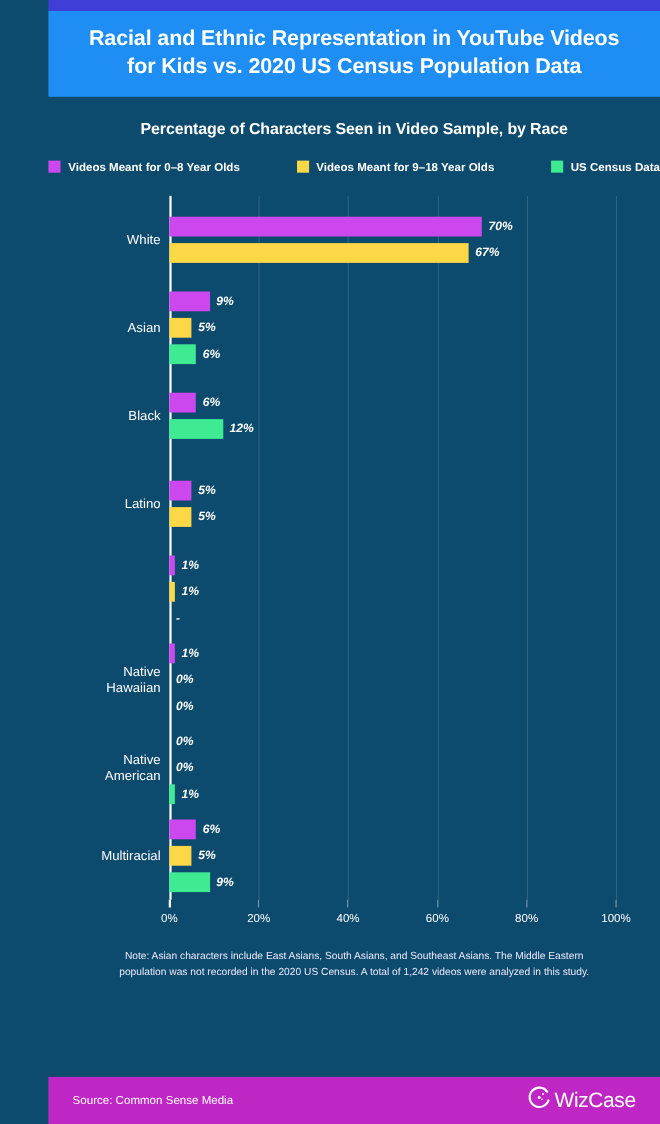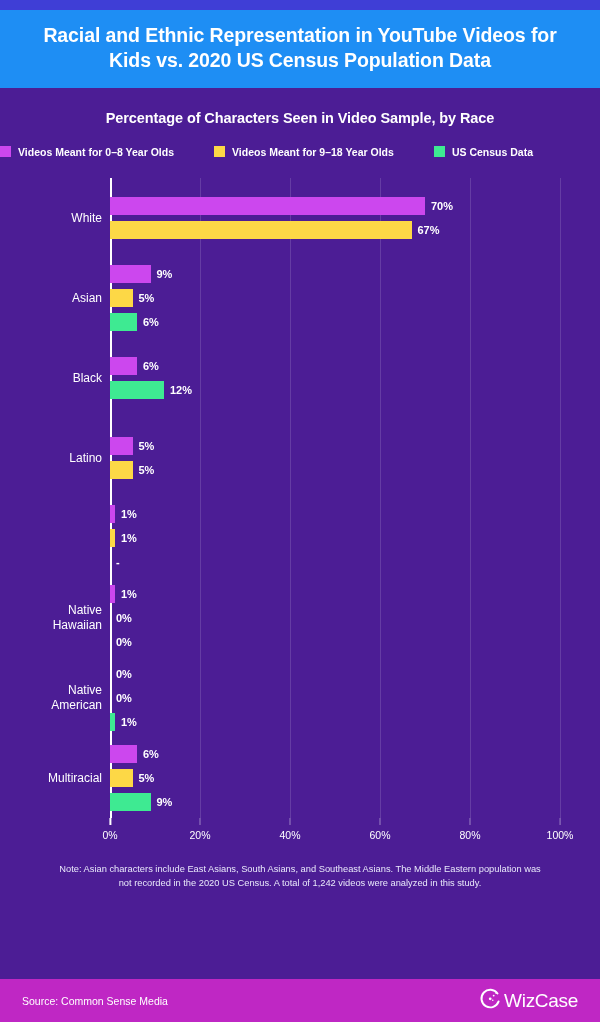--- a/index.html
+++ b/index.html
@@ -9,23 +9,24 @@
     height: 1022px;
     font-family: "Liberation Sans", sans-serif;
     background: #3f3ed6;
     overflow: hidden;
   }
 
   #infographic {
     position: relative;
     width: 600px;
     height: 1022px;
-    background: #4c1d95;
+    background: #0c4a6e;
     display: flex;
     flex-direction: column;
+    padding-left: 44px;
   }
 
   
   .top-strip {
     height: 10px;
     background: #3f3ed6;
     flex: 0 0 auto;
   }
 
   
@@ -52,21 +53,21 @@
   .subtitle-wrap h2 {
     color: #ffffff;
     font-size: 14.5px;
     font-weight: bold;
     letter-spacing: -0.1px;
   }
 
   
   .legend {
     display: flex;
-    justify-content: flex-start;
+    justify-content: space-between;
     align-items: center;
     gap: 40px;
     padding-top: 20px;
     flex: 0 0 auto;
   }
   .legend-item {
     display: flex;
     align-items: center;
     gap: 7px;
   }
@@ -146,20 +147,21 @@
     white-space: pre-line;
     width: 90px;
   }
 
   .bar-row {
     position: relative;
     height: 18px;
     display: flex;
     align-items: center;
     margin: 3px 0;
+    font-style: italic;
   }
   .bar {
     height: 18px;
     min-width: 0;
   }
   .bar-value {
     color: #ffffff;
     font-size: 11px;
     font-weight: bold;
     margin-left: 6px;

